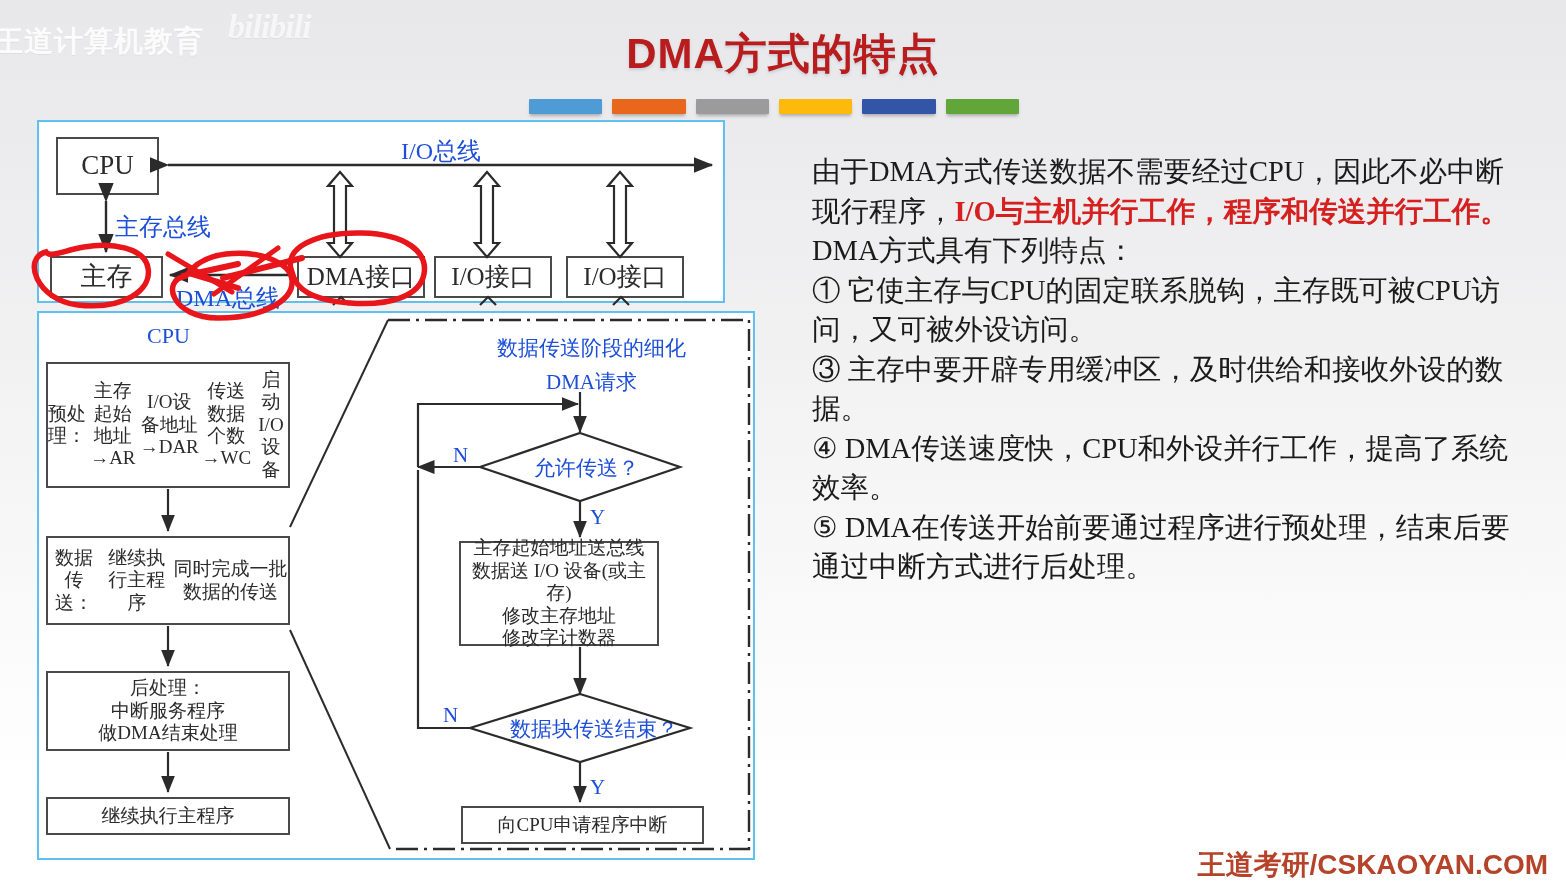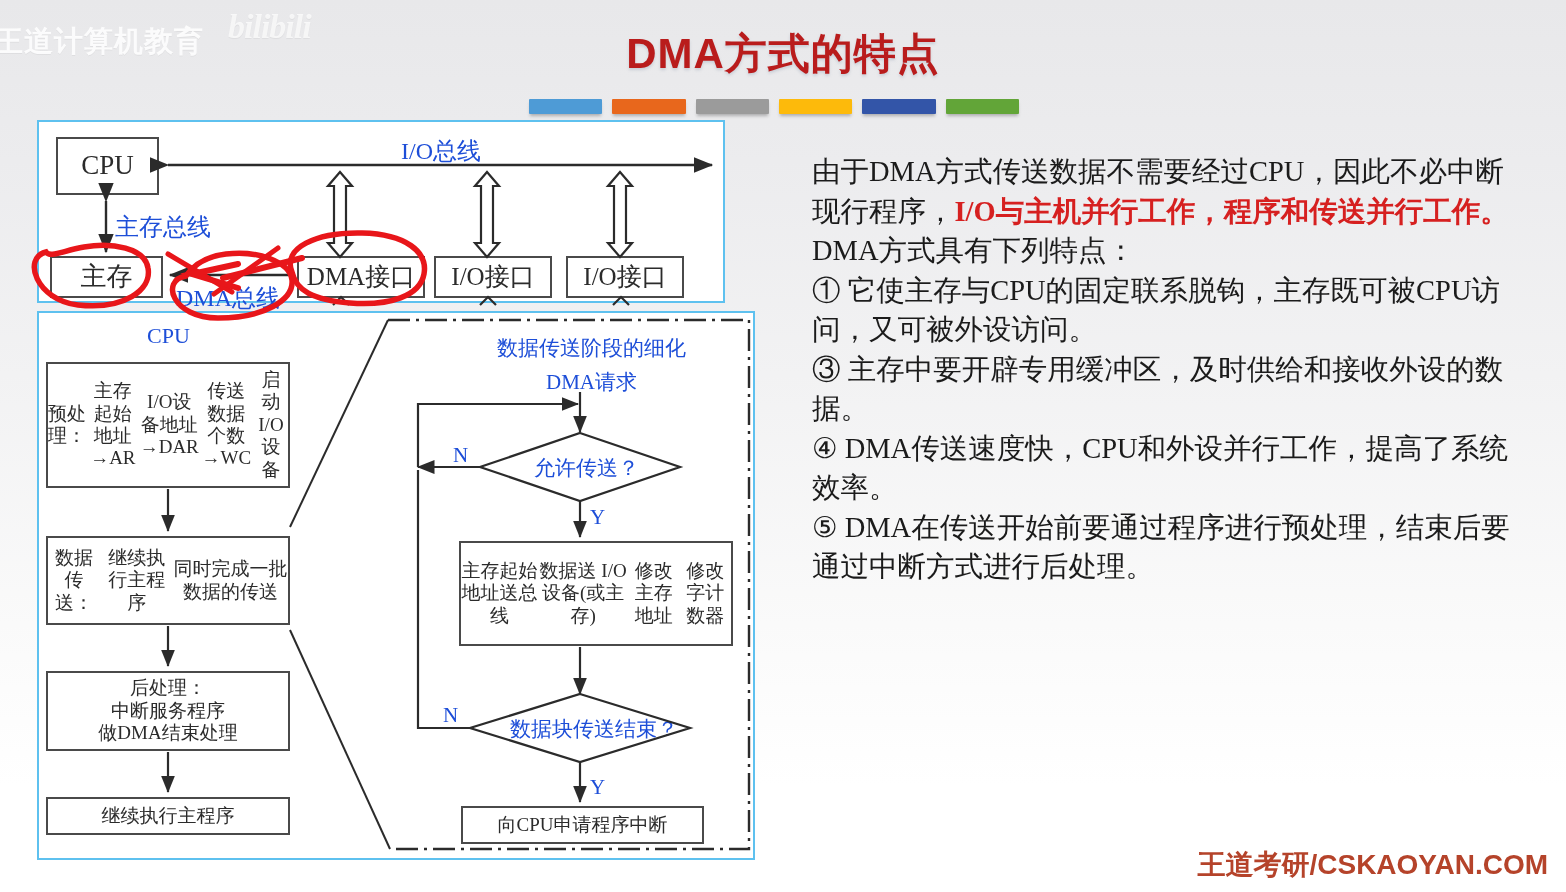--- a/index.html
+++ b/index.html
@@ -131,21 +131,21 @@
     <span>做DMA结束处理</span>
   </div>
 
   <div class="bx" style="left:46px;top:797px;width:244px;height:38px;font-size:19px;">
     <span>继续执行主程序</span>
   </div>
 
   <div class="lbl" style="left:497px;top:334px;font-size:21px;">数据传送阶段的细化</div>
   <div class="lbl" style="left:546px;top:368px;font-size:21px;">DMA请求</div>
 
-  <div class="bx" style="left:459px;top:541px;width:274px;height:105px;font-size:19px;flex-direction:row;">
+  <div class="bx" style="left:459px;top:541px;width:200px;height:105px;font-size:19px;flex-direction:column;">
     <span>主存起始地址送总线</span>
     <span>数据送 I/O 设备(或主存)</span>
     <span>修改主存地址</span>
     <span>修改字计数器</span>
   </div>
 
   <div class="bx" style="left:461px;top:806px;width:243px;height:38px;font-size:19px;">
     <span>向CPU申请程序中断</span>
   </div>
 

